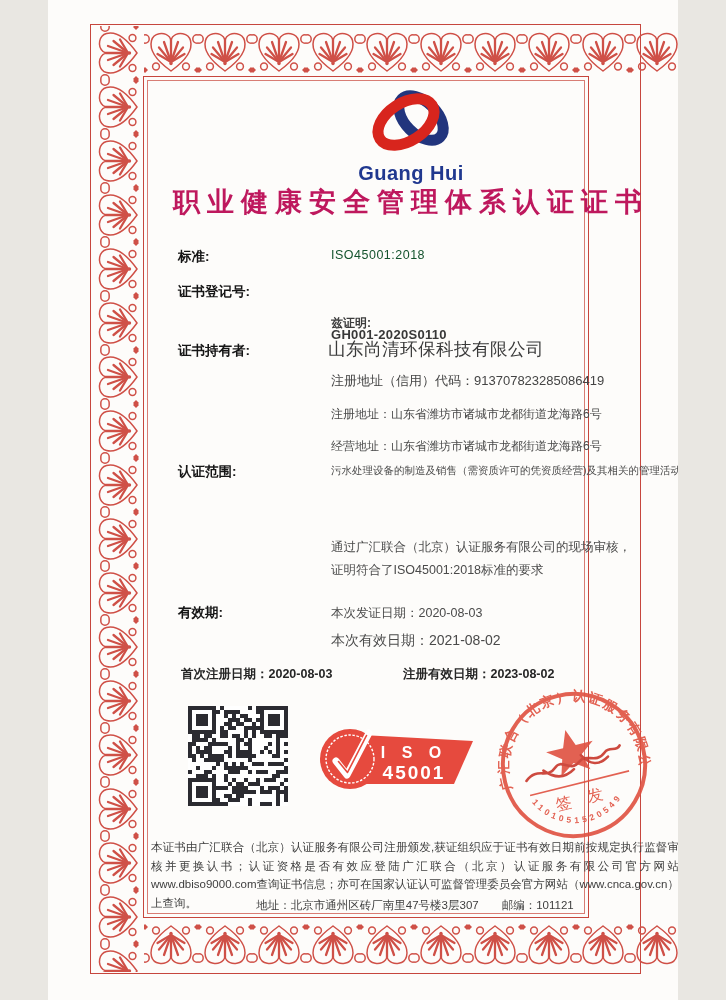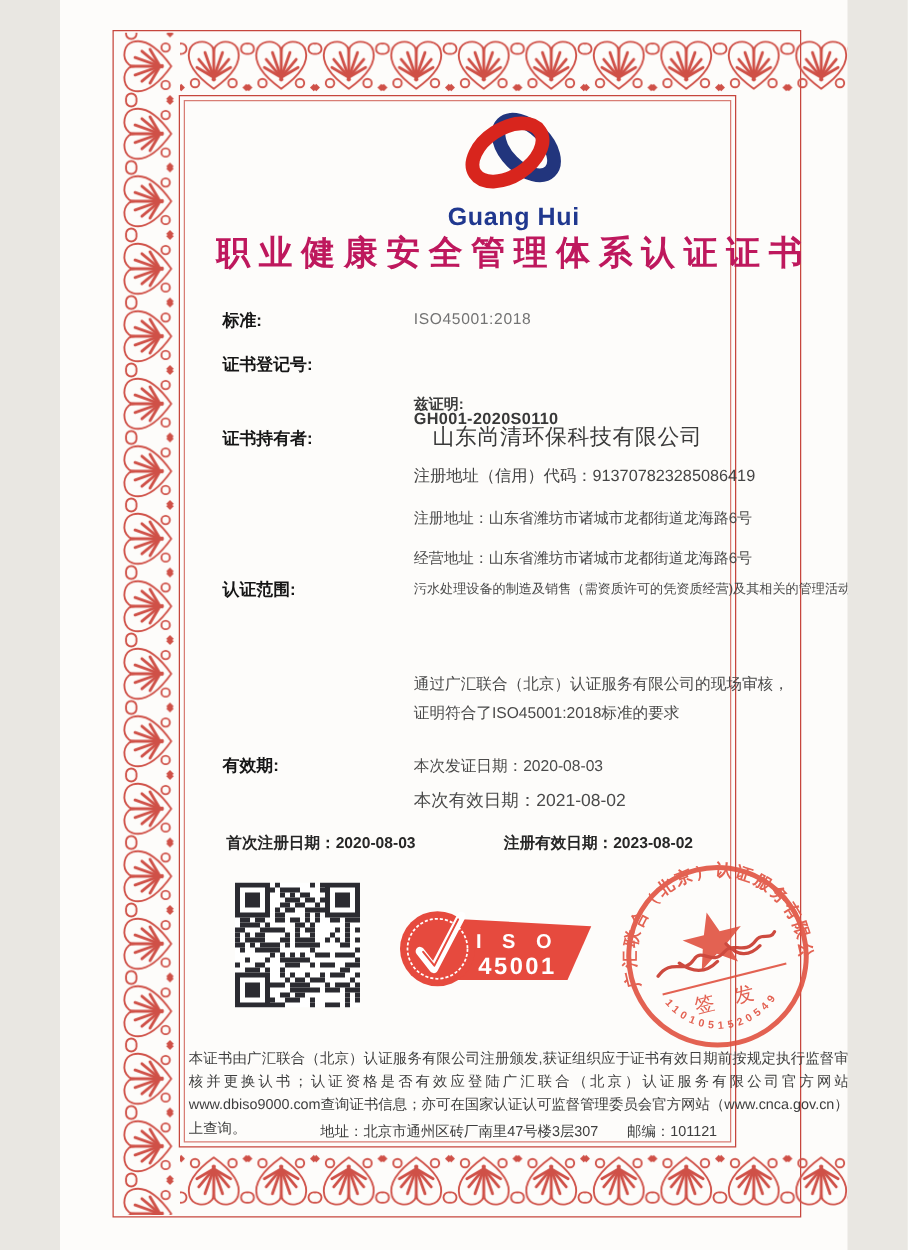--- a/index.html
+++ b/index.html
@@ -16,21 +16,21 @@
   .band{position:absolute;}
   
   .logo-wrap{position:absolute;left:0;top:86px;width:726px;text-align:center;}
   .brand{color:#20388f;font-weight:700;font-size:20px;margin-top:2px;letter-spacing:.5px;}
   
   .title{position:absolute;left:0;top:184px;width:726px;text-align:center;
     font-size:27px;font-weight:800;letter-spacing:7px;color:#be185d;}
   
   .lbl{position:absolute;font-size:13.5px;font-weight:700;color:#151515;white-space:nowrap;}
   .val{position:absolute;font-size:12px;color:#4a4a4a;white-space:nowrap;}
-  .val.light{color:#737373;font-size:12.5px;letter-spacing:.5px;}
+  .val.light{color:#14532d;font-size:12.5px;letter-spacing:.5px;}
   .val.strong{font-weight:700;color:#383838;font-size:13px;letter-spacing:.3px;margin-top:44px;}
   .val.mini-bold{font-weight:700;color:#3c3c3c;font-size:12px;}
   .val.company{font-size:17.5px;color:#3a3a3a;font-weight:500;letter-spacing:.5px;}
   .val.code{font-size:13px;color:#444;}
   .val.bolddate{font-weight:700;color:#262626;font-size:12.5px;}
   
   .footer-note{position:absolute;left:103px;top:838px;width:528px;
     font-size:11.5px;line-height:18.5px;color:#3e3e3e;text-align:justify;}
   .footer-address{position:absolute;left:103px;top:898px;width:528px;
     font-size:11.5px;color:#3e3e3e;text-align:center;}
@@ -104,21 +104,21 @@
 
   <div class="lbl" style="left:130px;top:248px">标准:</div>
   <div class="val light" style="left:283px;top:248px">ISO45001:2018</div>
 
   <div class="lbl" style="left:130px;top:283px">证书登记号:</div>
   <div class="val strong" style="left:283px;top:283px">GH001-2020S0110</div>
 
   <div class="val mini-bold" style="left:283px;top:315px">兹证明:</div>
 
   <div class="lbl" style="left:130px;top:342px">证书持有者:</div>
-  <div class="val company" style="left:298px;top:337px">山东尚清环保科技有限公司</div>
+  <div class="val company" style="left:280px;top:337px">山东尚清环保科技有限公司</div>
 
   <div class="val code" style="left:283px;top:372px">注册地址（信用）代码：913707823285086419</div>
   <div class="val" style="left:283px;top:406px">注册地址：山东省潍坊市诸城市龙都街道龙海路6号</div>
   <div class="val" style="left:283px;top:438px">经营地址：山东省潍坊市诸城市龙都街道龙海路6号</div>
 
   <div class="lbl" style="left:130px;top:463px">认证范围:</div>
   <div class="val" style="left:283px;top:464px;font-size:10.5px">污水处理设备的制造及销售（需资质许可的凭资质经营)及其相关的管理活动</div>
 
   <div class="val" style="left:283px;top:539px;font-size:12.5px">通过广汇联合（北京）认证服务有限公司的现场审核，</div>
   <div class="val" style="left:283px;top:562px;font-size:12.5px">证明符合了ISO45001:2018标准的要求</div>

